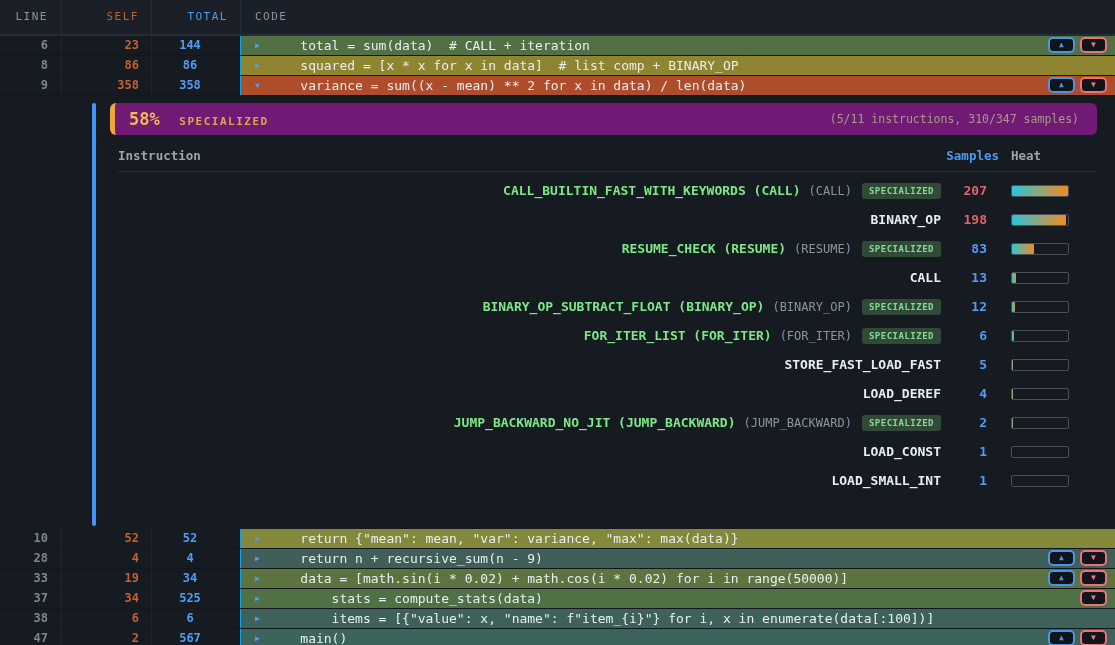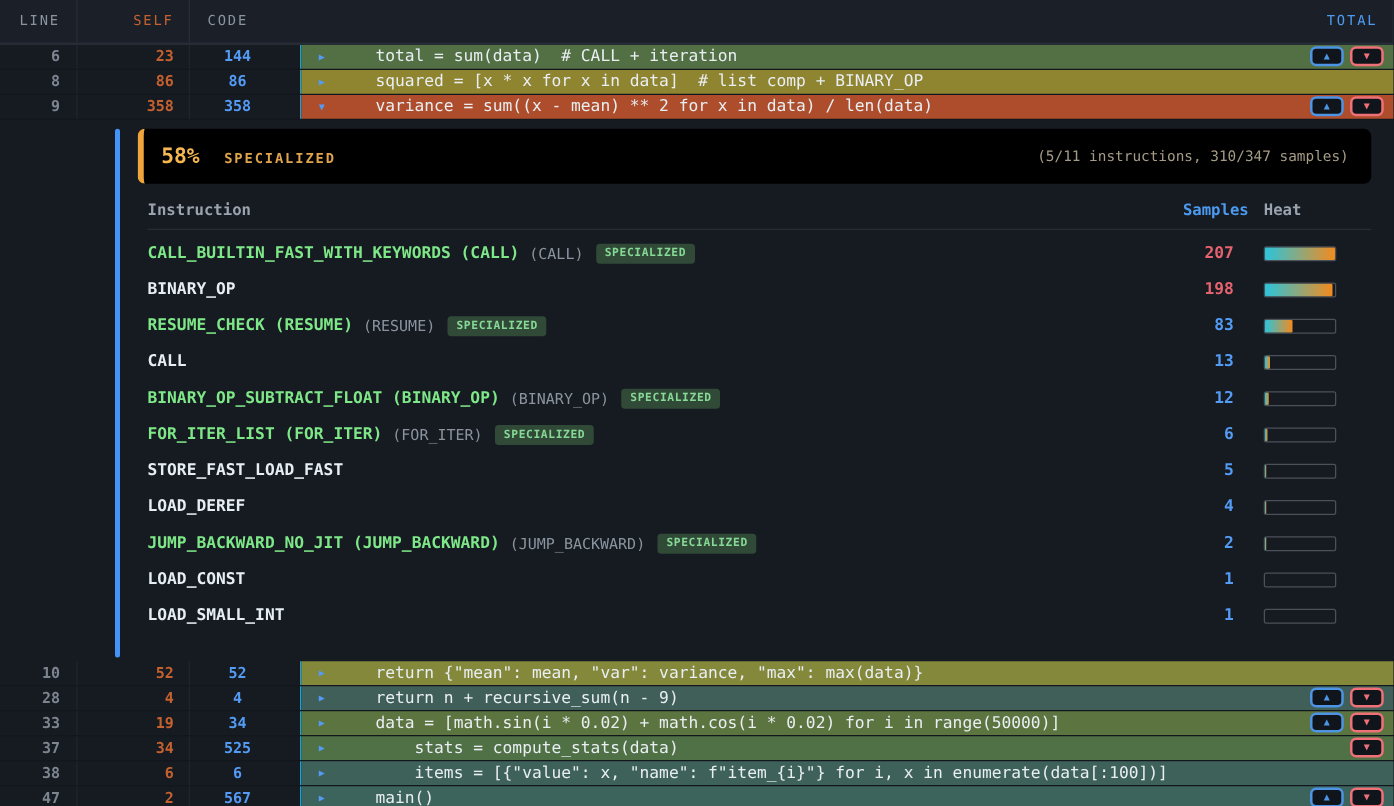--- a/index.html
+++ b/index.html
@@ -30,35 +30,35 @@
   .rbtn { width: 27px; height: 16px; border-radius: 5px; background: #10151C; font-size: 8px; line-height: 1;
           display: flex; align-items: center; justify-content: center; cursor: pointer;
           font-family: "DejaVu Sans Mono", monospace; }
   .rbtn.up   { border: 2px solid #4D94E5; color: #4D94E5; }
   .rbtn.down { border: 2px solid #F07078; color: #F07078; }
 
   
   .panel { position: relative; height: 426px; }
   .panel-accent { position: absolute; left: 92px; top: 0; width: 4px; height: 423px; background: #4493F8; border-radius: 2px; }
   .panel-body { margin-left: 110px; width: 987px; }
-  .banner { margin-top: 7px; height: 44px; background: #000000; border-left: 5px solid #F0A43C; border-radius: 6px;
+  .banner { margin-top: 7px; height: 32px; background: #701a75; border-left: 5px solid #F0A43C; border-radius: 6px;
             display: flex; align-items: center; justify-content: space-between; padding: 0 18px 0 14px; }
   .pct { font-size: 17px; font-weight: bold; color: #F5B851; }
   .pct-label { margin-left: 10px; font-size: 11px; font-weight: bold; color: #E0A44E; letter-spacing: 1.5px; }
   .banner-stats { font-size: 11.5px; color: #A59C87; }
 
   .ins-head { display: flex; align-items: flex-end; height: 37px; margin-left: 8px; padding-bottom: 8px;
               border-bottom: 1px solid #262D36; }
   .ih-name { flex: 1; color: #9BA3AE; font-size: 12.5px; font-weight: bold; }
   .ih-samples { width: 70px; padding-right: 12px; text-align: right; color: #4D9BF0; font-size: 12.5px; font-weight: bold; }
   .ih-heat { width: 86px; color: #9BA3AE; font-size: 12.5px; font-weight: bold; }
 
   .ins-rows { margin-left: 8px; padding-top: 4px; }
   .ins-row { display: flex; align-items: center; height: 29px; }
-  .ins-left { flex: 1; display: flex; align-items: center; }
+  .ins-left { flex: 1; display: flex; align-items: center; justify-content: flex-end; }
   .ins-name { font-size: 13px; font-weight: bold; }
   .n-spec  { color: #7EE787; }
   .n-plain { color: #E6EDF3; }
   .ins-base { color: #8B949E; font-size: 12px; margin-left: 8px; }
   .badge { margin-left: 10px; background: #314A38; color: #86D996; font-size: 9px; font-weight: bold;
            padding: 3px 7px; border-radius: 3px; letter-spacing: 0.5px; }
   .ins-samples { width: 70px; padding-right: 24px; text-align: right; font-size: 13px; font-weight: bold; }
   .s-hot  { color: #E5626E; }
   .s-cold { color: #539BF5; }
   .heat-cell { width: 86px; }
@@ -66,22 +66,22 @@
   .heat-fill { height: 100%; background: linear-gradient(90deg, #2BC4DB, #F28B1E); border-radius: 1px; }
 </style>
 </head>
 <body>
 
 <div class="app">
 
   <div class="thead">
     <div class="th c-line">LINE</div>
     <div class="th c-self">SELF</div>
+    <div class="th c-total">TOTAL</div>
     <div class="th c-code">CODE</div>
-    <div class="th c-total">TOTAL</div>
   </div>
 
   <div>
 
     <div class="code-row">
       <div class="cell c-line">6</div>
       <div class="cell c-self">23</div>
       <div class="cell c-total">144</div>
       <div class="cell c-code" style="background: rgb(82, 112, 68);">
         <span class="tri">▶</span>

